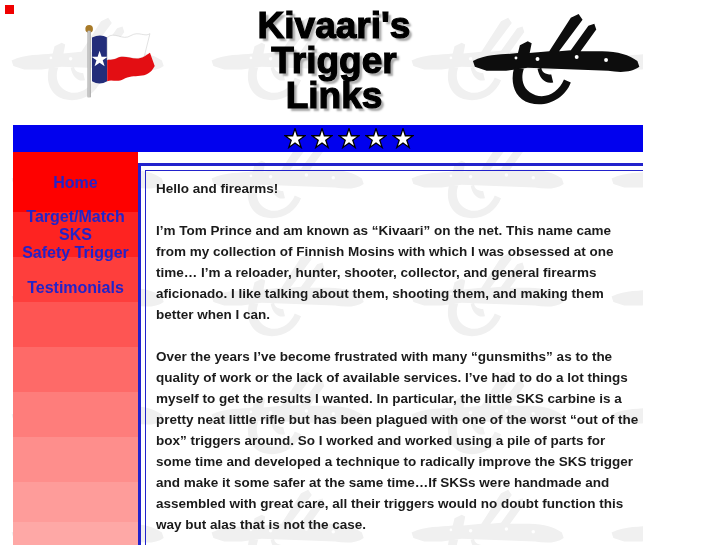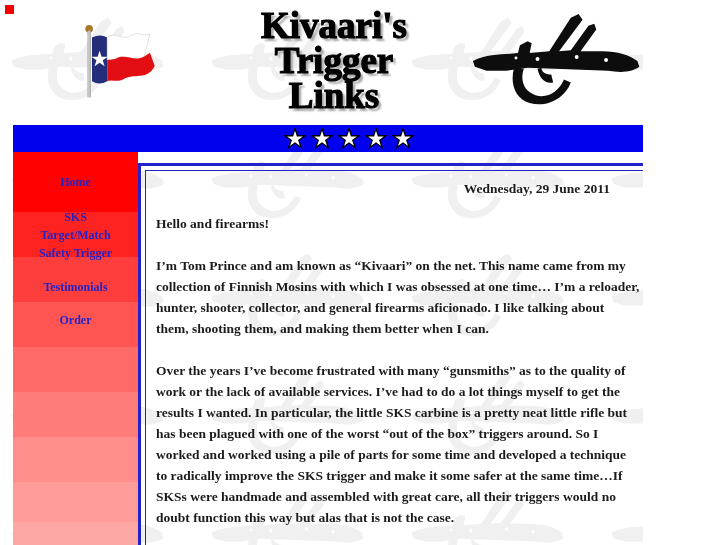--- a/index.html
+++ b/index.html
@@ -1,21 +1,21 @@
 <!DOCTYPE html>
 <html><head>
 <meta charset="utf-8">
 <style>
   html,body{margin:0;padding:0;background:#ffffff;}
   .screen{
     position:relative;
     width:643px;height:545px;
     overflow:hidden;
     background:#ffffff;
-    font-family:Liberation Serif, serif;
+    font-family:Liberation Sans, sans-serif;
   }
   
   .watermark{
     position:absolute;left:0;top:0;width:727px;height:545px;z-index:0;
   }
   .fg{position:relative;z-index:1;}
 
   .corner-dot{
     position:absolute;left:5px;top:5px;width:9px;height:9px;
     background:#f00000;z-index:2;
@@ -56,21 +56,21 @@
       #fe7d7b 240px,#fe7d7b 285px,
       #fe8e8c 285px,#fe8e8c 330px,
       #fe9c9a 330px,#fe9c9a 370px,
       #fea8a6 370px);
     padding-top:23px;
     text-align:center;
   }
   .nav-item{
     display:block;
     margin:0 0 18px 0;
-    color:#2323c8;font-weight:700;font-size:12px;line-height:15px;
+    color:#2323c8;font-weight:700;font-size:16px;line-height:15px;
     text-decoration:none;cursor:pointer;
   }
   .nav-item .nav-line{display:block;line-height:18px;}
 
   .content-cell{width:514px;box-sizing:border-box;}
   .content-box{
     margin-top:11px;
     border:3px solid #2222cc;
     padding:4px;
     height:600px;           
@@ -180,32 +180,30 @@
       <svg width="22" height="21" viewBox="0 0 22 21">
           <polygon points="11,0.5 13.35,7.76 20.99,7.76 14.8,12.24 17.17,19.49 11,15 4.83,19.49 7.2,12.24 1.01,7.76 8.65,7.76" fill="#ffffff" stroke="#000000" stroke-width="1.3"></polygon>
         </svg>
     </div>
 
     <div class="main">
 
       <div class="sidebar">
         <a class="nav-item">Home</a>
         <a class="nav-item">
+          <span class="nav-line">Target/Match</span>
           <span class="nav-line">SKS</span>
-          <span class="nav-line">Target/Match</span>
           <span class="nav-line">Safety Trigger</span>
         </a>
         <a class="nav-item">Testimonials</a>
-        <a class="nav-item">Order</a>
       </div>
 
       <div class="content-cell">
         <div class="content-box">
           <div class="content-inner">
-            <div class="date-line">Wednesday, 29 June 2011</div>
             <p>Hello and firearms!</p>
             <p>I’m Tom Prince and am known as “Kivaari” on the net. This name came from my collection of Finnish Mosins with which I was obsessed at one time… I’m a reloader, hunter, shooter, collector, and general firearms aficionado. I like talking about them, shooting them, and making them better when I can.</p>
             <p>Over the years I’ve become frustrated with many “gunsmiths” as to the quality of work or the lack of available services. I’ve had to do a lot things myself to get the results I wanted. In particular, the little SKS carbine is a pretty neat little rifle but has been plagued with one of the worst “out of the box” triggers around. So I worked and worked using a pile of parts for some time and developed a technique to radically improve the SKS trigger and make it some safer at the same time…If SKSs were handmade and assembled with great care, all their triggers would no doubt function this way but alas that is not the case.</p>
 
           </div>
         </div>
       </div>
 
       <div class="right-strip"></div>
     </div>

